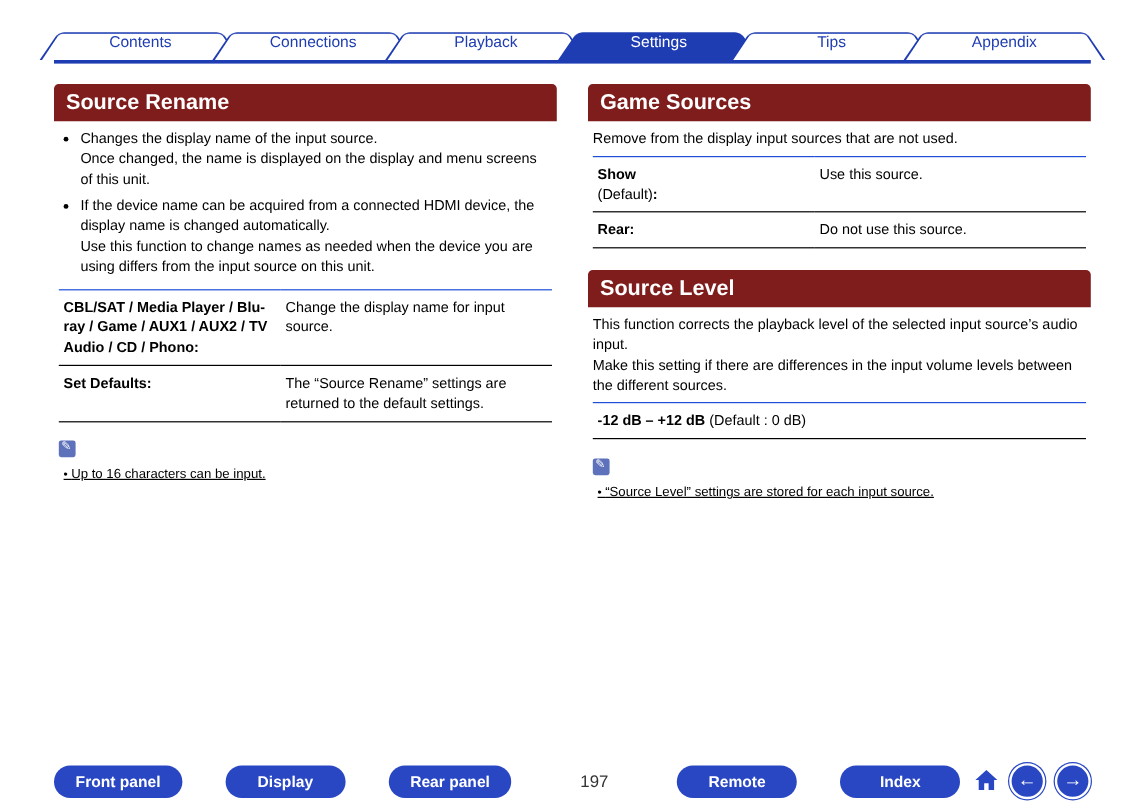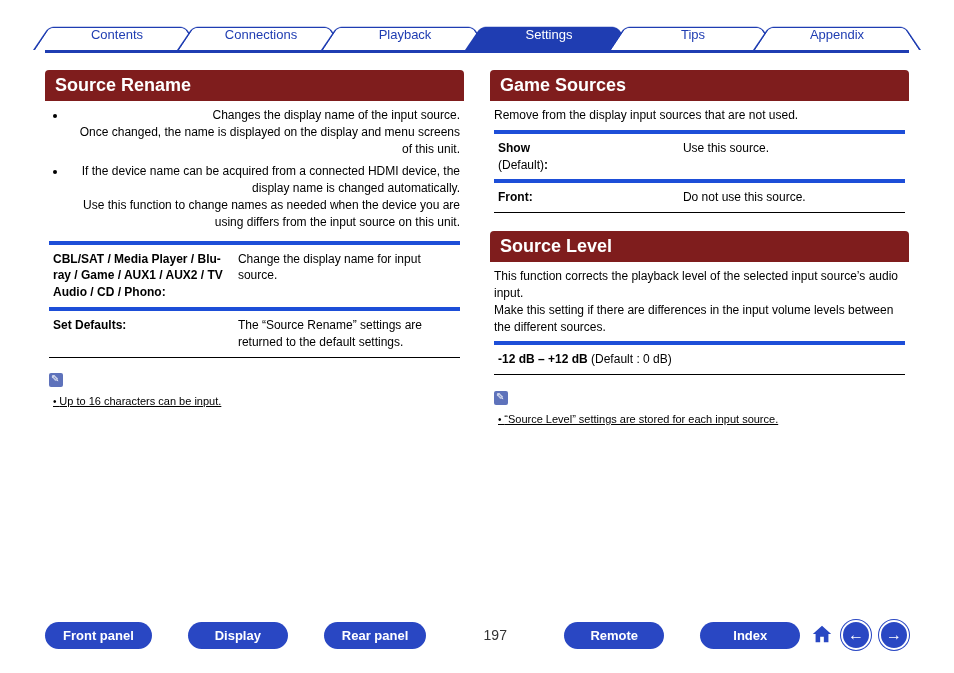--- a/index.html
+++ b/index.html
@@ -47,26 +47,26 @@
   .section-header {
     background: #7f1d1d;
     color: #fff;
     font-weight: bold;
     font-size: 18px;
     padding: 5px 10px;
     border-radius: 4px 4px 0 0;
     margin-bottom: 6px;
   }
   .section-body { padding: 0 4px; font-size: 12px; line-height: 1.4; }
-  .bullets { list-style: disc; padding-left: 18px; margin-bottom: 10px; text-align: right; }
+  .bullets { list-style: disc; padding-left: 18px; margin-bottom: 10px; }
   .bullets li { margin-bottom: 6px; }
   .subline { display: block; }
 
   .kv-table { width: 100%; border-collapse: collapse; margin-top: 4px; }
-  .kv-table tr { border-top: 4px solid #1d4ed8; border-bottom: 1px solid #000; }
+  .kv-table tr { border-top: 1px solid #1d4ed8; border-bottom: 1px solid #000; }
   .kv-table td { padding: 6px 4px; vertical-align: top; font-size: 12px; }
   .kv-key { width: 45%; }
   .kv-row-single td { width: 100%; }
 
   .note-block { margin-top: 14px; text-decoration: underline; }
   .pencil-icon {
     display: inline-block;
     width: 14px; height: 14px;
     background: #5e72bb;
     border-radius: 2px;
@@ -78,21 +78,21 @@
     position: absolute;
     color: #fff;
     font-size: 10px;
     left: 2px; top: -1px;
   }
   .note-text { font-size: 11px; margin-top: 6px; padding-left: 4px; }
   .mini-bullet::before { content: "• "; font-size: 10px; }
 
   .bottombar {
     position: absolute;
-    left: 45px; right: 45px; bottom: 20px;
+    left: 45px; right: 45px; bottom: 4px;
     height: 36px;
     display: flex;
     align-items: center;
   }
   .pill {
     background: #2947c3;
     color: #fff;
     font-weight: bold;
     font-size: 13px;
     padding: 6px 18px;
@@ -173,21 +173,21 @@
       <table class="kv-table">
         <tbody>
             <tr>
           <td class="kv-key">
             <b>Show</b><br>
             <span>(Default)</span><b>:</b>
           </td>
           <td>Use this source.</td>
         </tr>
         <tr>
-          <td class="kv-key"><b>Front:</b></td>
+          <td class="kv-key"><b>Rear:</b></td>
           <td>Do not use this source.</td>
         </tr>
       </tbody>
         </table>
     </div>
 
     <div style="height:18px;"></div>
 
     <div class="section-header">Source Level</div>
     <div class="section-body">

